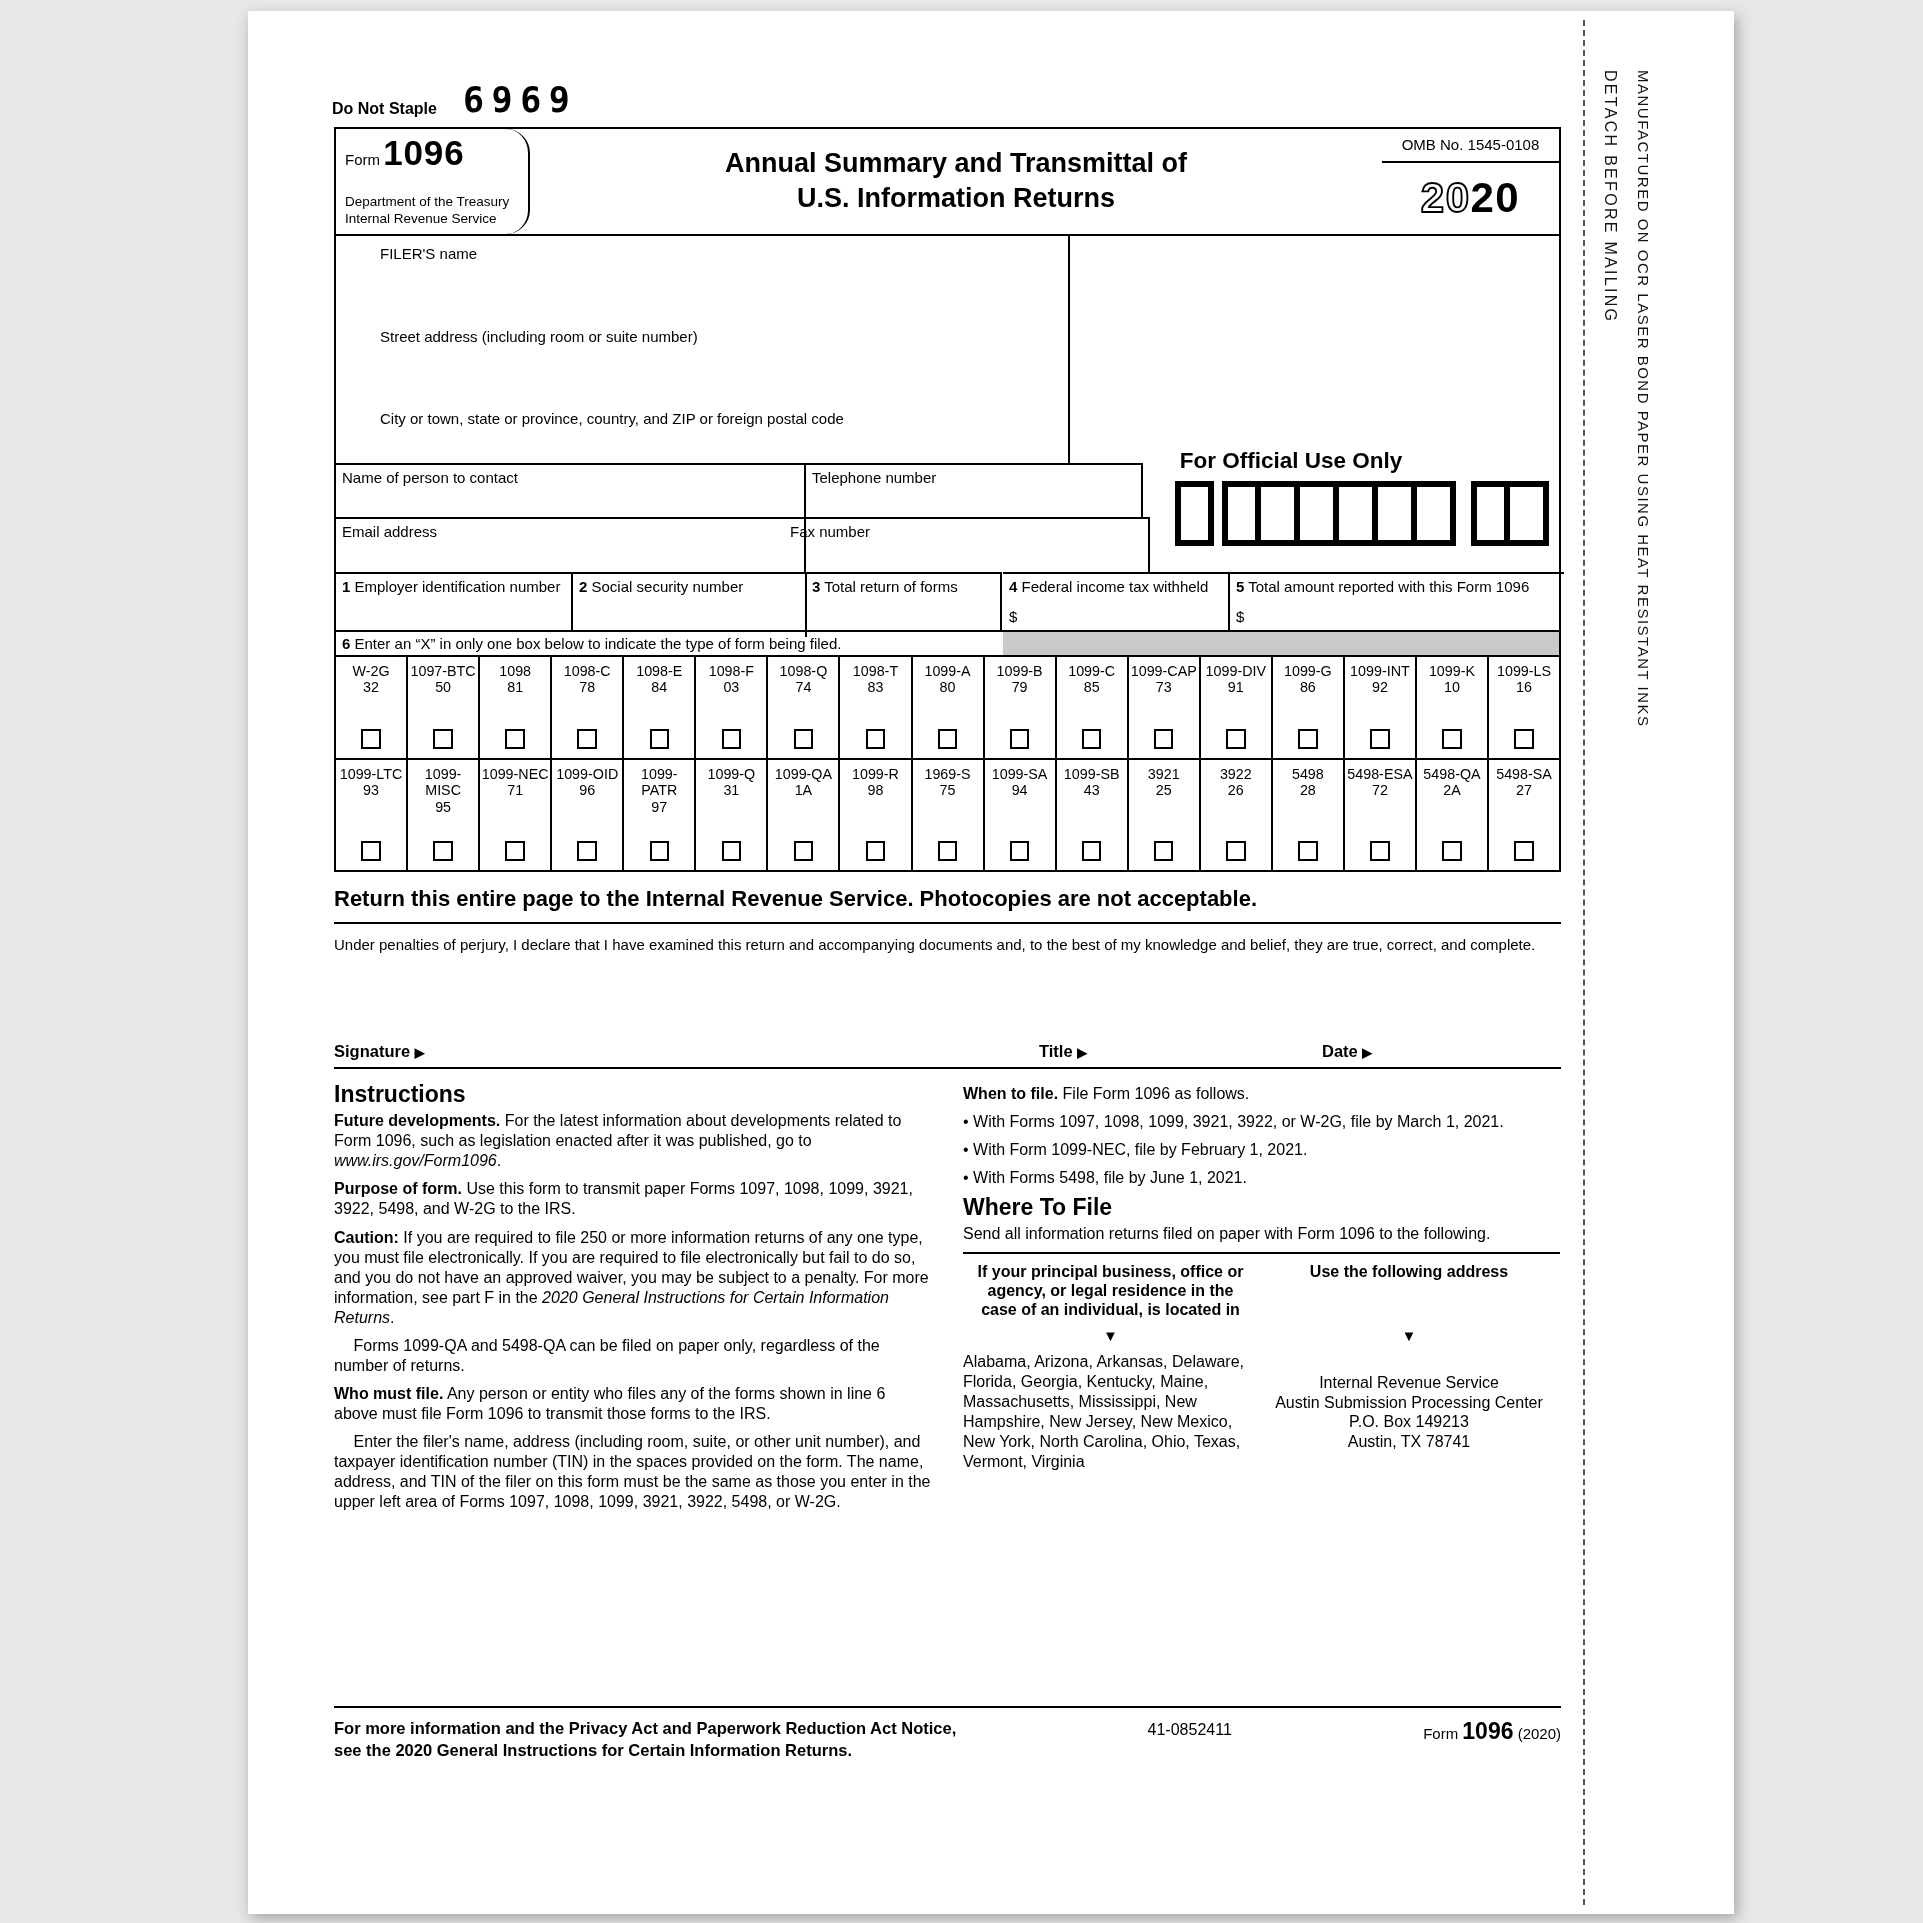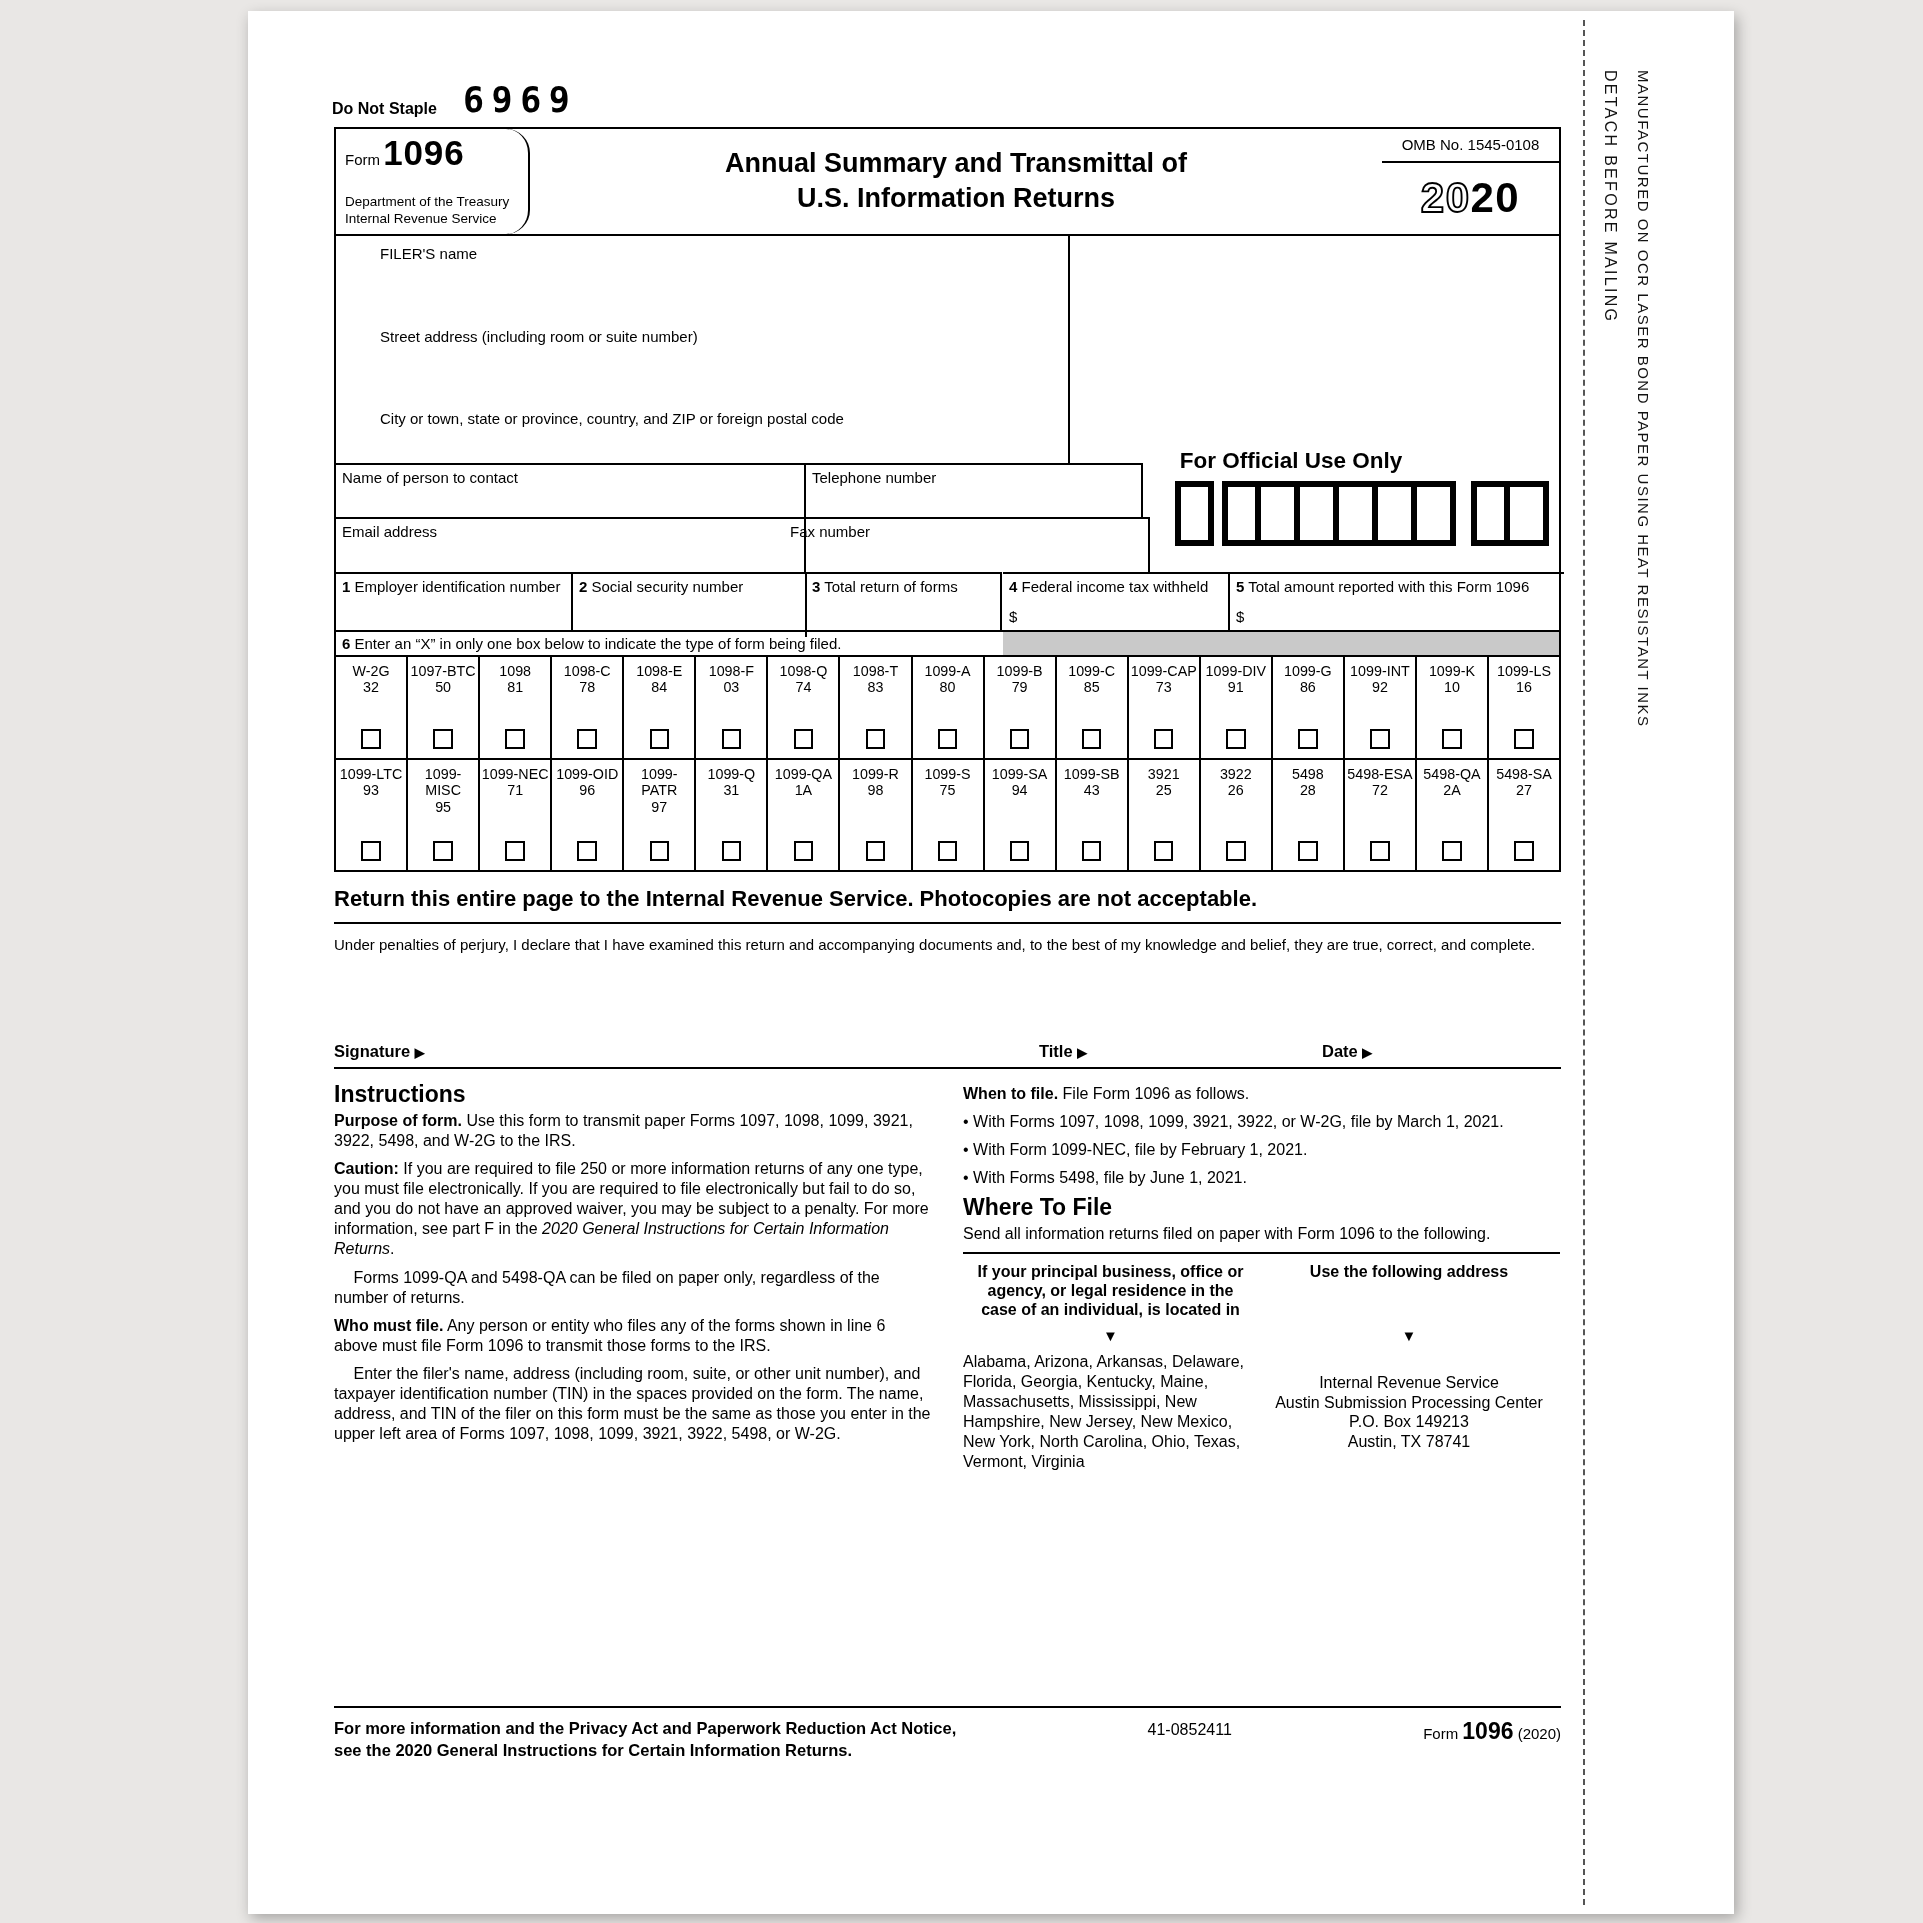--- a/index.html
+++ b/index.html
@@ -317,21 +317,21 @@
           <div class="gn">1099-QA</div>
           <div class="gn">1A</div>
           <span class="cbx"></span>
         </div>
       <div class="gc">
           <div class="gn">1099-R</div>
           <div class="gn">98</div>
           <span class="cbx"></span>
         </div>
       <div class="gc">
-          <div class="gn">1099-S</div>
+          <div class="gn">1969-S</div>
           <div class="gn">75</div>
           <span class="cbx"></span>
         </div>
       <div class="gc">
           <div class="gn">1099-SA</div>
           <div class="gn">94</div>
           <span class="cbx"></span>
         </div>
       <div class="gc">
           <div class="gn">1099-SB</div>
@@ -376,20 +376,21 @@
   <div class="perjury">Under penalties of perjury, I declare that I have examined this return and accompanying documents and, to the best of my knowledge and belief, they are true, correct, and complete.</div>
 
   <div class="sig-band">
     <div class="sig-label" style="left:0"><span>Signature</span> <span class="arrow">▶</span></div>
     <div class="sig-label" style="left:705px"><span>Title</span> <span class="arrow">▶</span></div>
     <div class="sig-label" style="left:988px"><span>Date</span> <span class="arrow">▶</span></div>
   </div>
 
   <div class="inst inst-left">
     <h2>Instructions</h2>
+    <p><b>Future developments.</b> <span>For the latest information about developments related to Form 1096, such as legislation enacted after it was published, go to </span><i>www.irs.gov/Form1096</i><span>.</span></p>
     <p><b>Purpose of form.</b> <span>Use this form to transmit paper Forms 1097, 1098, 1099, 3921, 3922, 5498, and W-2G to the IRS.</span></p>
     <p><b>Caution:</b> <span>If you are required to file 250 or more information returns of any one type, you must file electronically. If you are required to file electronically but fail to do so, and you do not have an approved waiver, you may be subject to a penalty. For more information, see part F in the </span><i>2020 General Instructions for Certain Information Returns</i><span>.</span></p>
     <p class="indent">Forms 1099-QA and 5498-QA can be filed on paper only, regardless of the number of returns.</p>
     <p><b>Who must file.</b> <span>Any person or entity who files any of the forms shown in line 6 above must file Form 1096 to transmit those forms to the IRS.</span></p>
     <p class="indent">Enter the filer's name, address (including room, suite, or other unit number), and taxpayer identification number (TIN) in the spaces provided on the form. The name, address, and TIN of the filer on this form must be the same as those you enter in the upper left area of Forms 1097, 1098, 1099, 3921, 3922, 5498, or W-2G.</p>
   </div>
 
   <div class="inst inst-right">
     <p><b>When to file.</b> <span>File Form 1096 as follows.</span></p>
     <p>• With Forms 1097, 1098, 1099, 3921, 3922, or W-2G, file by March 1, 2021.</p>

